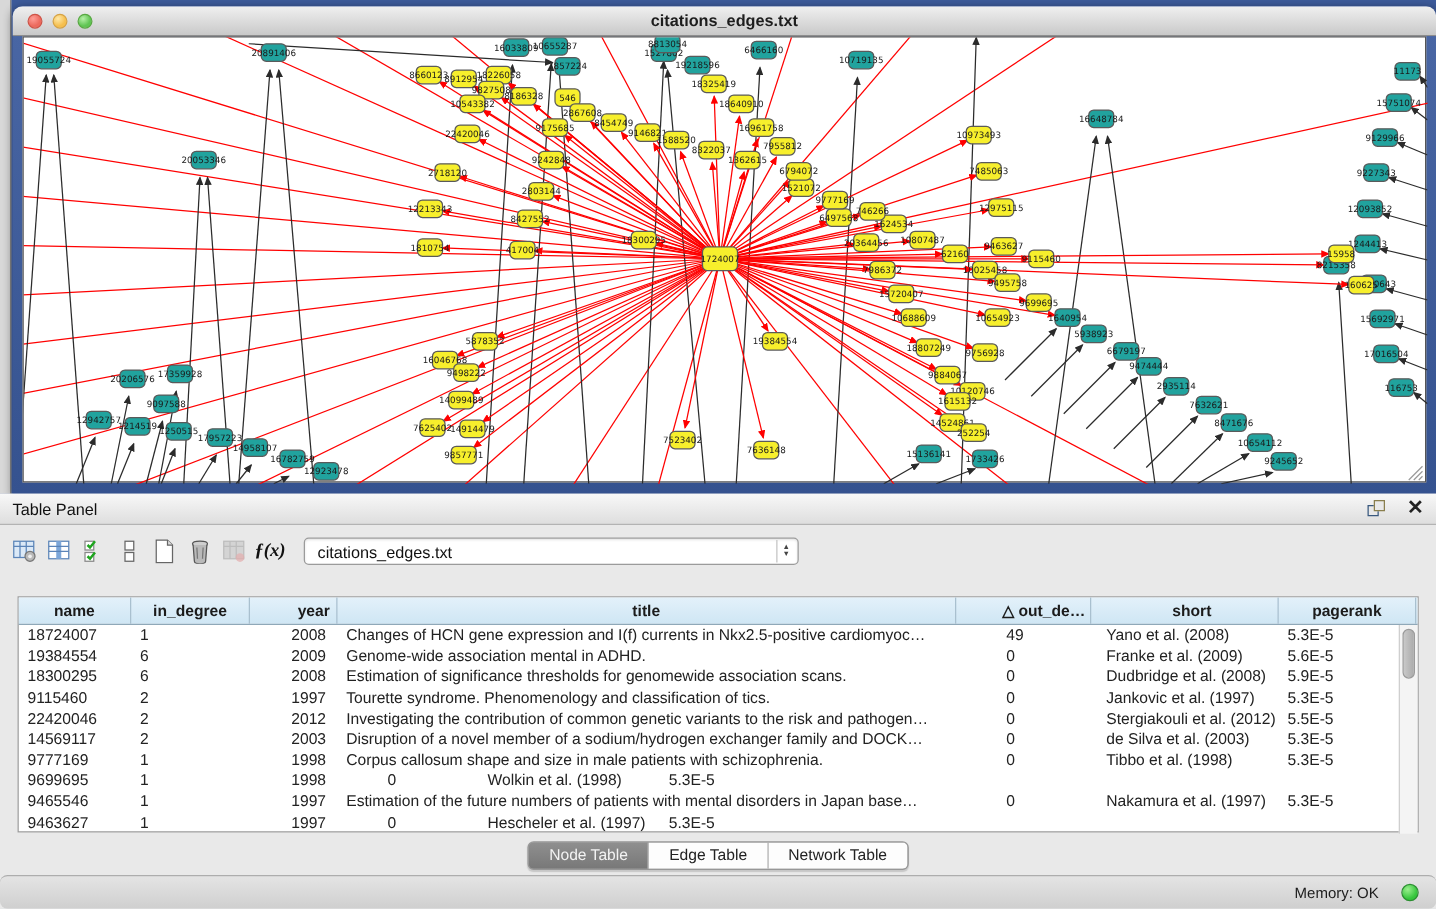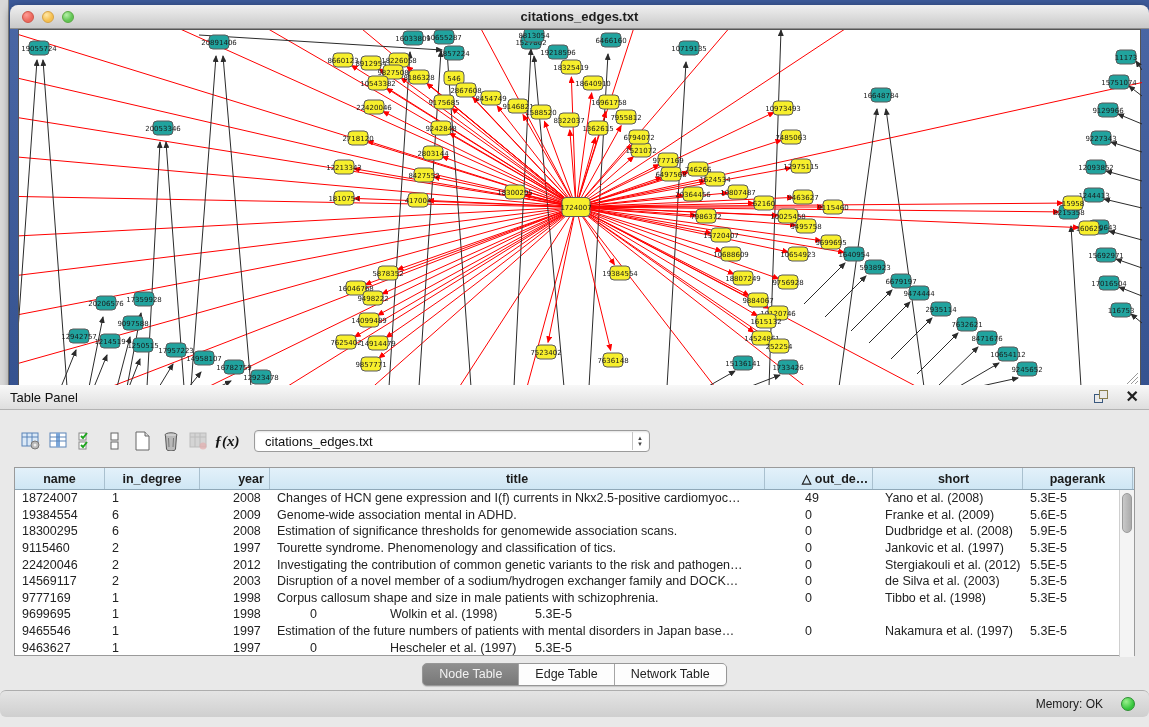--- a/index.html
+++ b/index.html
@@ -24,31 +24,31 @@
   .tl.yellow { background:radial-gradient(circle at 35% 30%, #ffe8a8,#f5bf4f 60%); border:1px solid #d6a243; }
   .tl.green  { background:radial-gradient(circle at 35% 30%, #b6f0a8,#61c554 60%); border:1px solid #58a842; }
   .canvas-wrap { position:absolute; top:24px; left:8px; width:1123px; height:357px;
     background:#ffffff; border:1px solid #555; }
   svg.net { display:block; width:1123px; height:357px; }
   .red-edge   { stroke:#ff0000; stroke-width:1; fill:none; }
   .black-edge { stroke:#2b2b2b; stroke-width:1; fill:none; }
   .node-label { font-family:"DejaVu Sans", sans-serif; font-size:7px; fill:#1a1a1a; }
 
   
-  .table-panel { position:absolute; top:385px; left:0; width:1149px; height:332px; background:#e9e9e9; }
+  .table-panel { position:absolute; top:395px; left:0; width:1149px; height:332px; background:#e9e9e9; }
   .panel-titlebar { height:25px; background:linear-gradient(#f8f8f8,#dedede);
     border-bottom:1px solid #b3b3b3; display:flex; align-items:center; padding:0 10px; }
   .panel-title { font-size:13px; color:#111; }
   .panel-titlebar .spacer { flex:1; }
   .float-icon { width:16px; height:14px; position:relative; margin-right:16px; cursor:pointer; }
   .float-icon .sq1 { position:absolute; left:0; top:4px; width:9px; height:9px; border:1.5px solid #39587e; background:#e9e9e9; }
   .float-icon .sq2 { position:absolute; left:5px; top:0; width:9px; height:9px; border:1.5px solid #8a7f4e; background:#e9e9e9; }
   .close-x { font-size:16px; font-weight:bold; color:#222; line-height:14px; cursor:pointer; }
 
-  .toolbar { height:42px; display:flex; align-items:flex-end; padding-left:20px; gap:6px; }
+  .toolbar { height:42px; display:flex; align-items:center; padding-left:9px; gap:6px; }
   .tb-icon { width:22px; height:22px; display:flex; align-items:center; justify-content:center; cursor:pointer; }
   .tb-icon svg { display:block; }
   .fx { font-family:"Liberation Serif", serif; font-style:italic; font-weight:bold; font-size:15px; color:#111; }
   .table-select { margin-left:10px; width:396px; height:22px; background:#fff;
     border:1px solid #9b9b9b; border-radius:4px; display:flex; align-items:center;
     padding:0 2px 0 10px; font-size:13px; color:#111; box-shadow:inset 0 1px 2px rgba(0,0,0,.12); }
   .table-select .val { flex:1; }
   .stepper { width:15px; height:18px; border-left:1px solid #c4c4c4; display:flex; flex-direction:column;
     align-items:center; justify-content:center; font-size:6px; color:#444; line-height:6px; }
 

